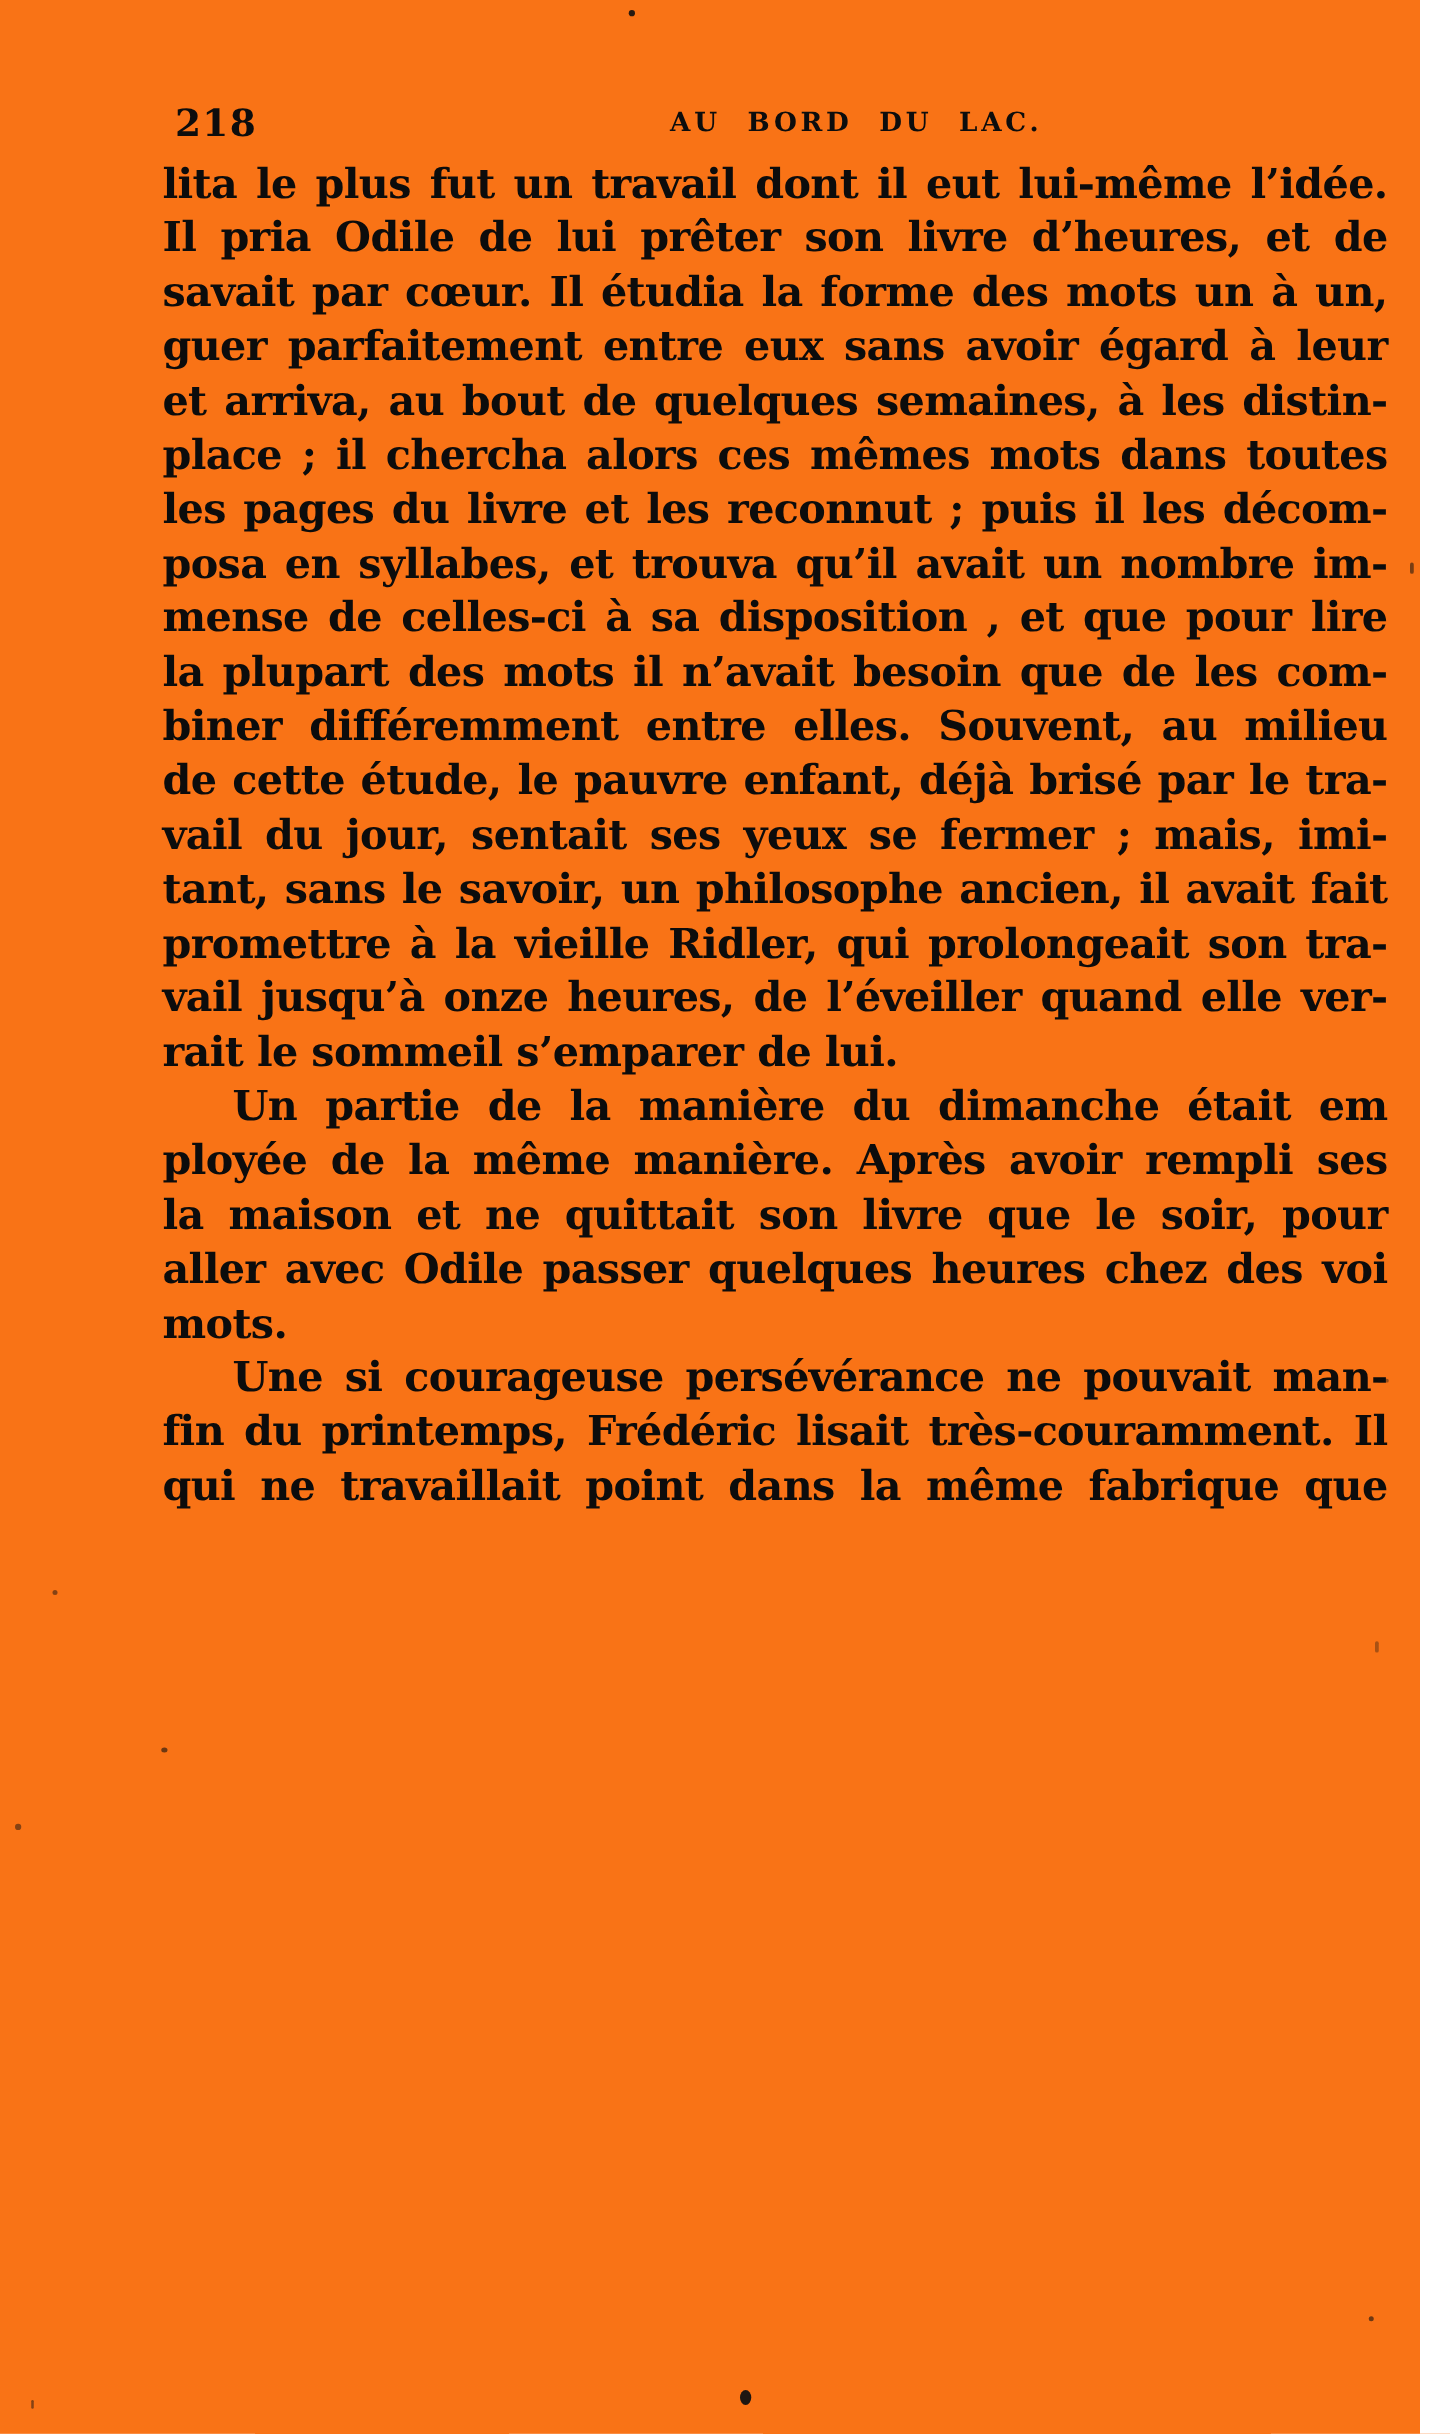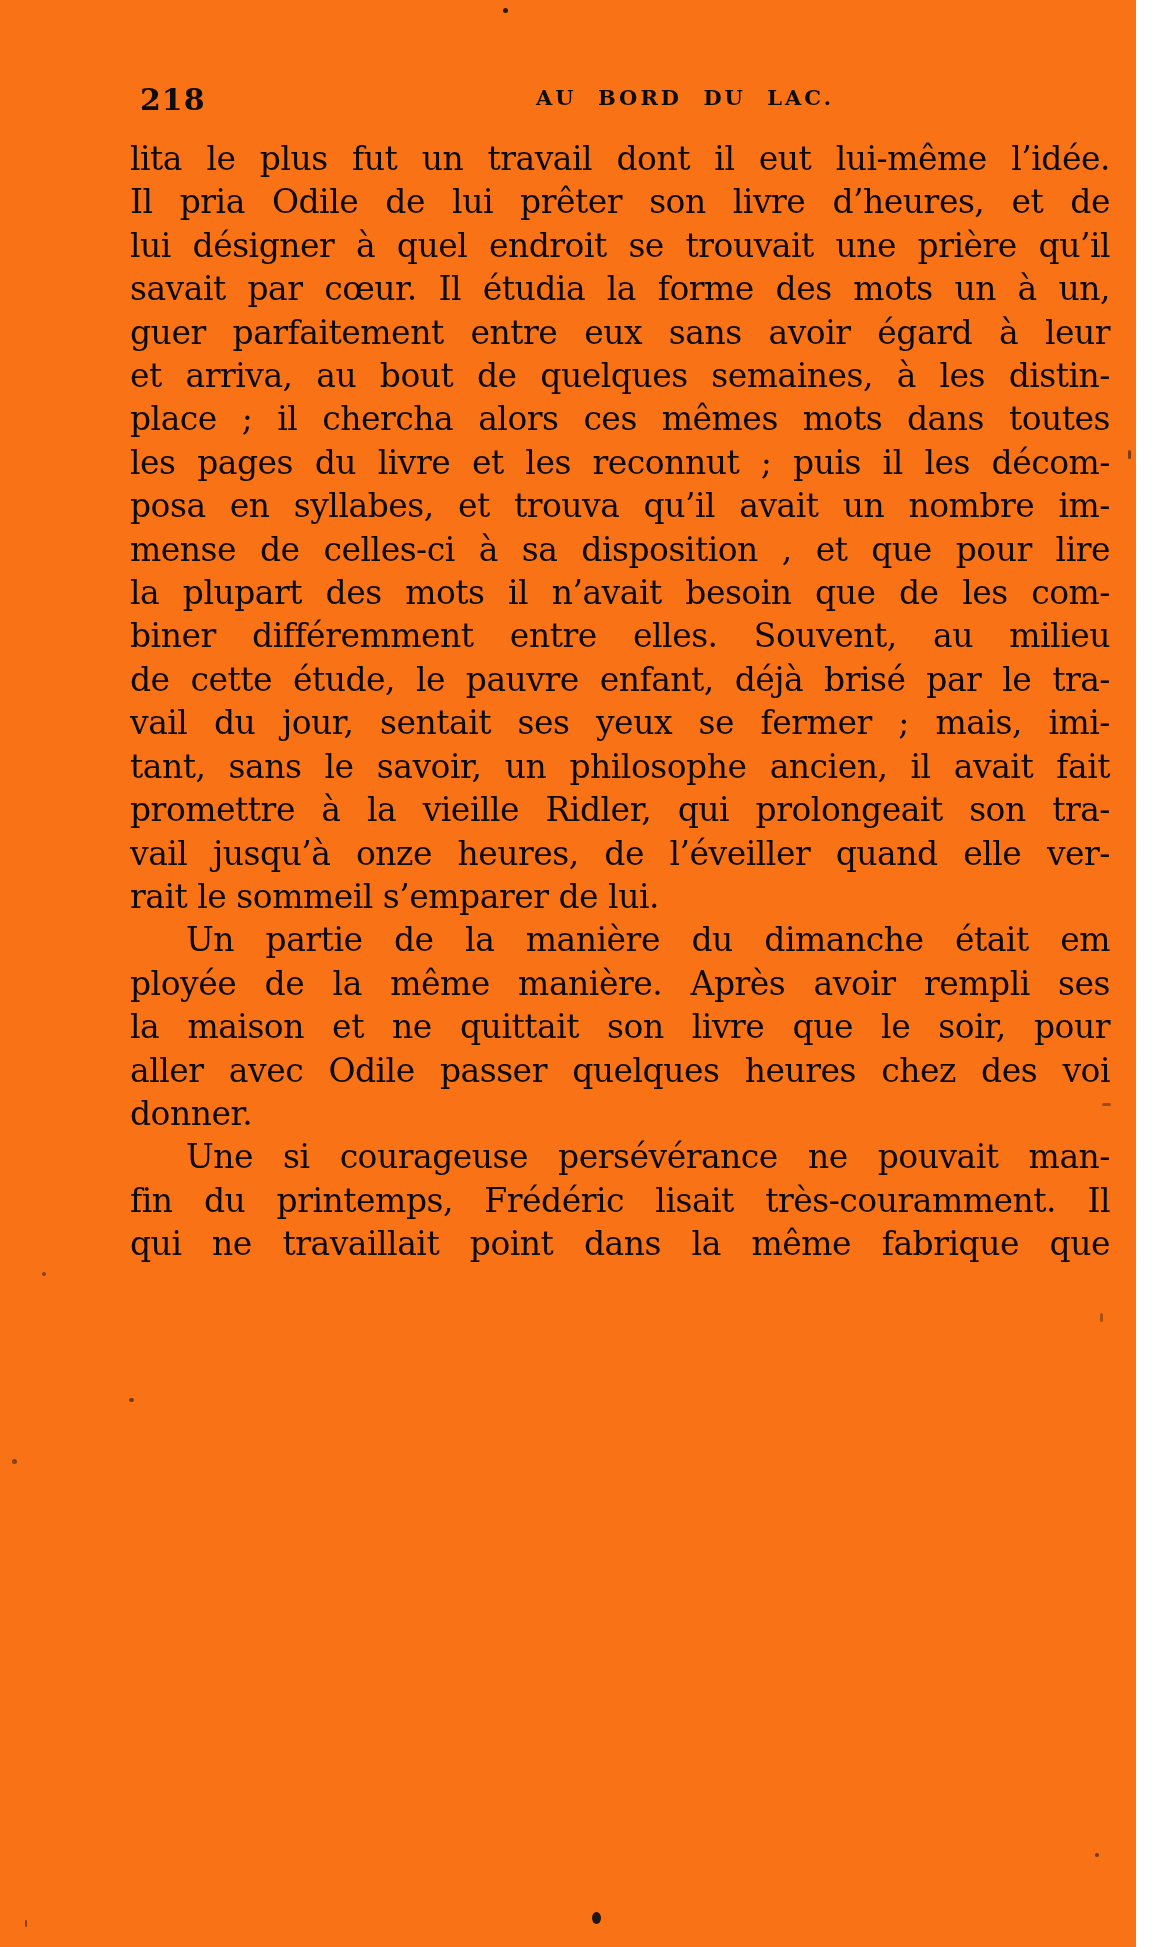--- a/index.html
+++ b/index.html
@@ -28,24 +28,24 @@
   .running{
     position:absolute;
     left:685px;top:3px;
     transform:translateX(-50%);
     font-size:21px;font-weight:700;
     letter-spacing:3px;word-spacing:11px;
     white-space:nowrap;
   }
   .bodytext{
     position:absolute;
-    left:130px;top:137px;
+    left:130px;top:125px;
     width:980px;
     font-size:33px;
-    font-weight:400;
+    font-weight:700;
     line-height:43.4px;
     letter-spacing:-0.5px;
     color:#0c0c0c;
   }
   .line{
     text-align:justify;
     text-align-last:justify;
     white-space:normal;
   }
   .line.pstart{ text-indent:56px; }
@@ -73,42 +73,41 @@
 
   <div class="header">
     <span class="pagenum">218</span>
     <span class="running">AU BORD DU LAC.</span>
   </div>
 
   <div class="bodytext">
 
     <div class="line">lita le plus fut un travail dont il eut lui-même l’idée.</div>
     <div class="line">Il pria Odile de lui prêter son livre d’heures, et de</div>
-    <div class="line">lui désigner à quel endroit se trouvait une prière qu’il</div>
     <div class="line">savait par cœur. Il étudia la forme des mots un à un,</div>
     <div class="line">guer parfaitement entre eux sans avoir égard à leur</div>
     <div class="line">et arriva, au bout de quelques semaines, à les distin-</div>
     <div class="line">place ; il chercha alors ces mêmes mots dans toutes</div>
     <div class="line">les pages du livre et les reconnut ; puis il les décom-</div>
     <div class="line">posa en syllabes, et trouva qu’il avait un nombre im-</div>
     <div class="line">mense de celles-ci à sa disposition , et que pour lire</div>
     <div class="line">la plupart des mots il n’avait besoin que de les com-</div>
     <div class="line">biner différemment entre elles. Souvent, au milieu</div>
     <div class="line">de cette étude, le pauvre enfant, déjà brisé par le tra-</div>
     <div class="line">vail du jour, sentait ses yeux se fermer ; mais, imi-</div>
     <div class="line">tant, sans le savoir, un philosophe ancien, il avait fait</div>
     <div class="line">promettre à la vieille Ridler, qui prolongeait son tra-</div>
     <div class="line">vail jusqu’à onze heures, de l’éveiller quand elle ver-</div>
     <div class="line pend">rait le sommeil s’emparer de lui.</div>
 
     <div class="line pstart">Un partie de la manière du dimanche était em</div>
     <div class="line">ployée de la même manière. Après avoir rempli ses</div>
     <div class="line">la maison et ne quittait son livre que le soir, pour</div>
     <div class="line">aller avec Odile passer quelques heures chez des voi</div>
-    <div class="line pend">donner.</div>
+    <div class="line pend">mots.</div>
 
     <div class="line pstart">Une si courageuse persévérance ne pouvait man-</div>
     <div class="line">fin du printemps, Frédéric lisait très-couramment. Il</div>
     <div class="line">qui ne travaillait point dans la même fabrique que</div>
   </div>
 
   <div class="speck sp-top"></div>
   <div class="speck sp-right"></div>
   <div class="speck sp-left1"></div>
   <div class="speck sp-left2"></div>

